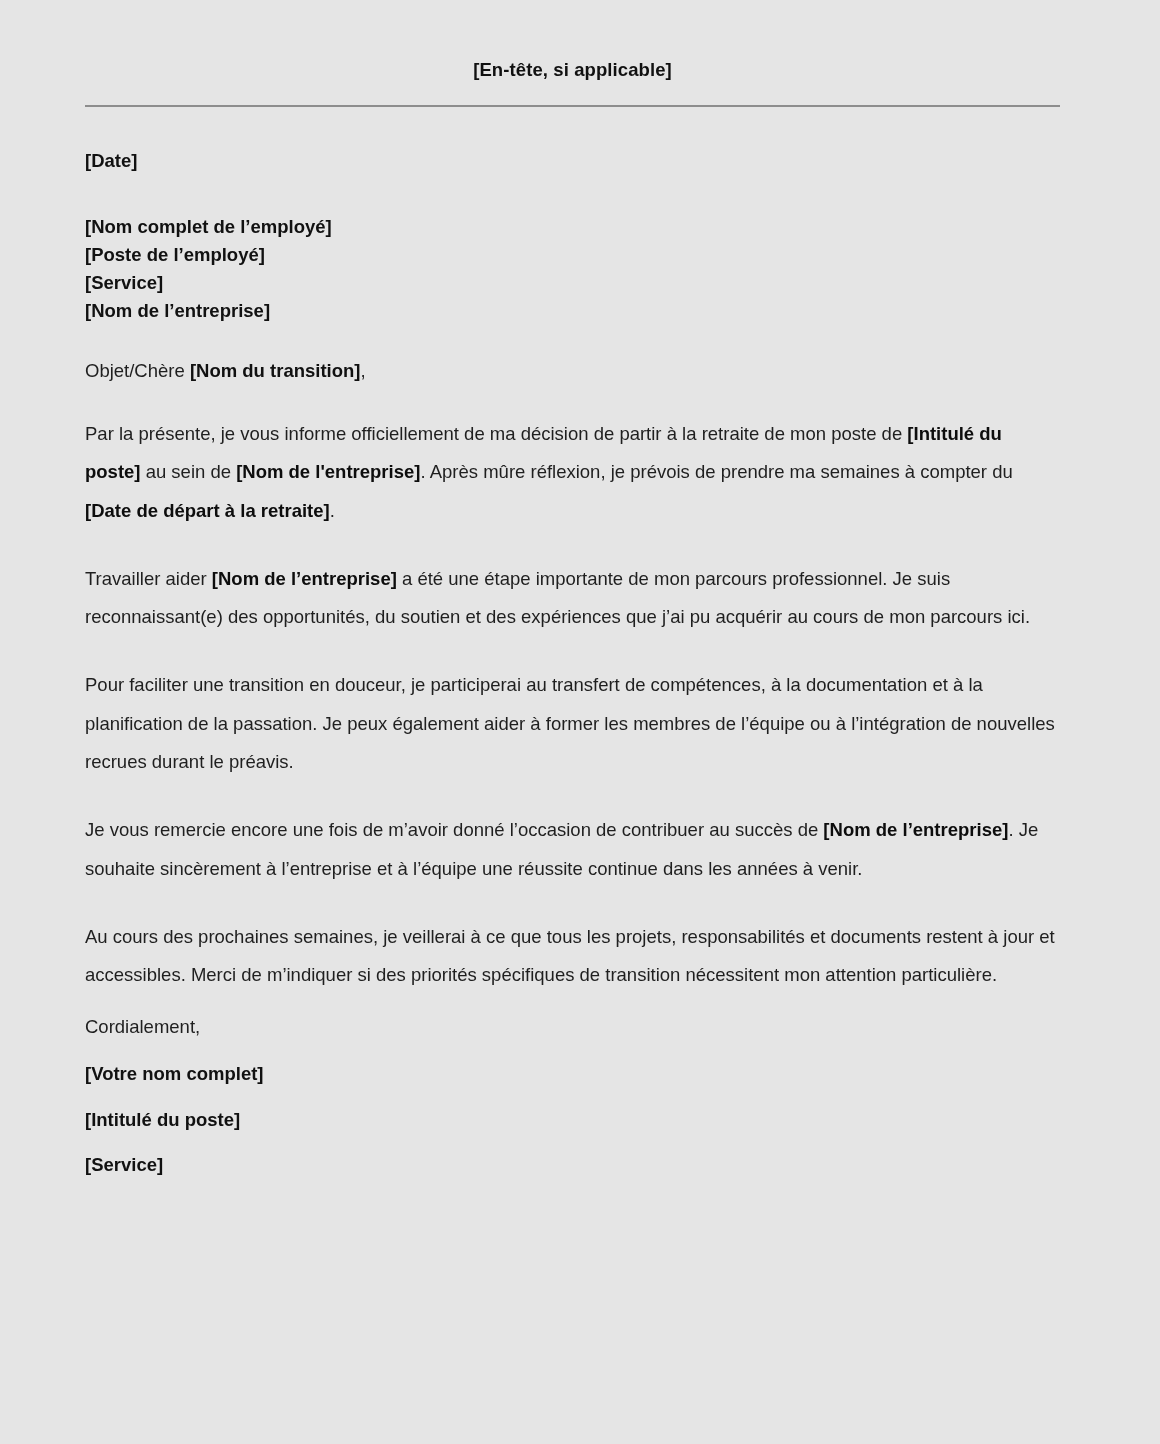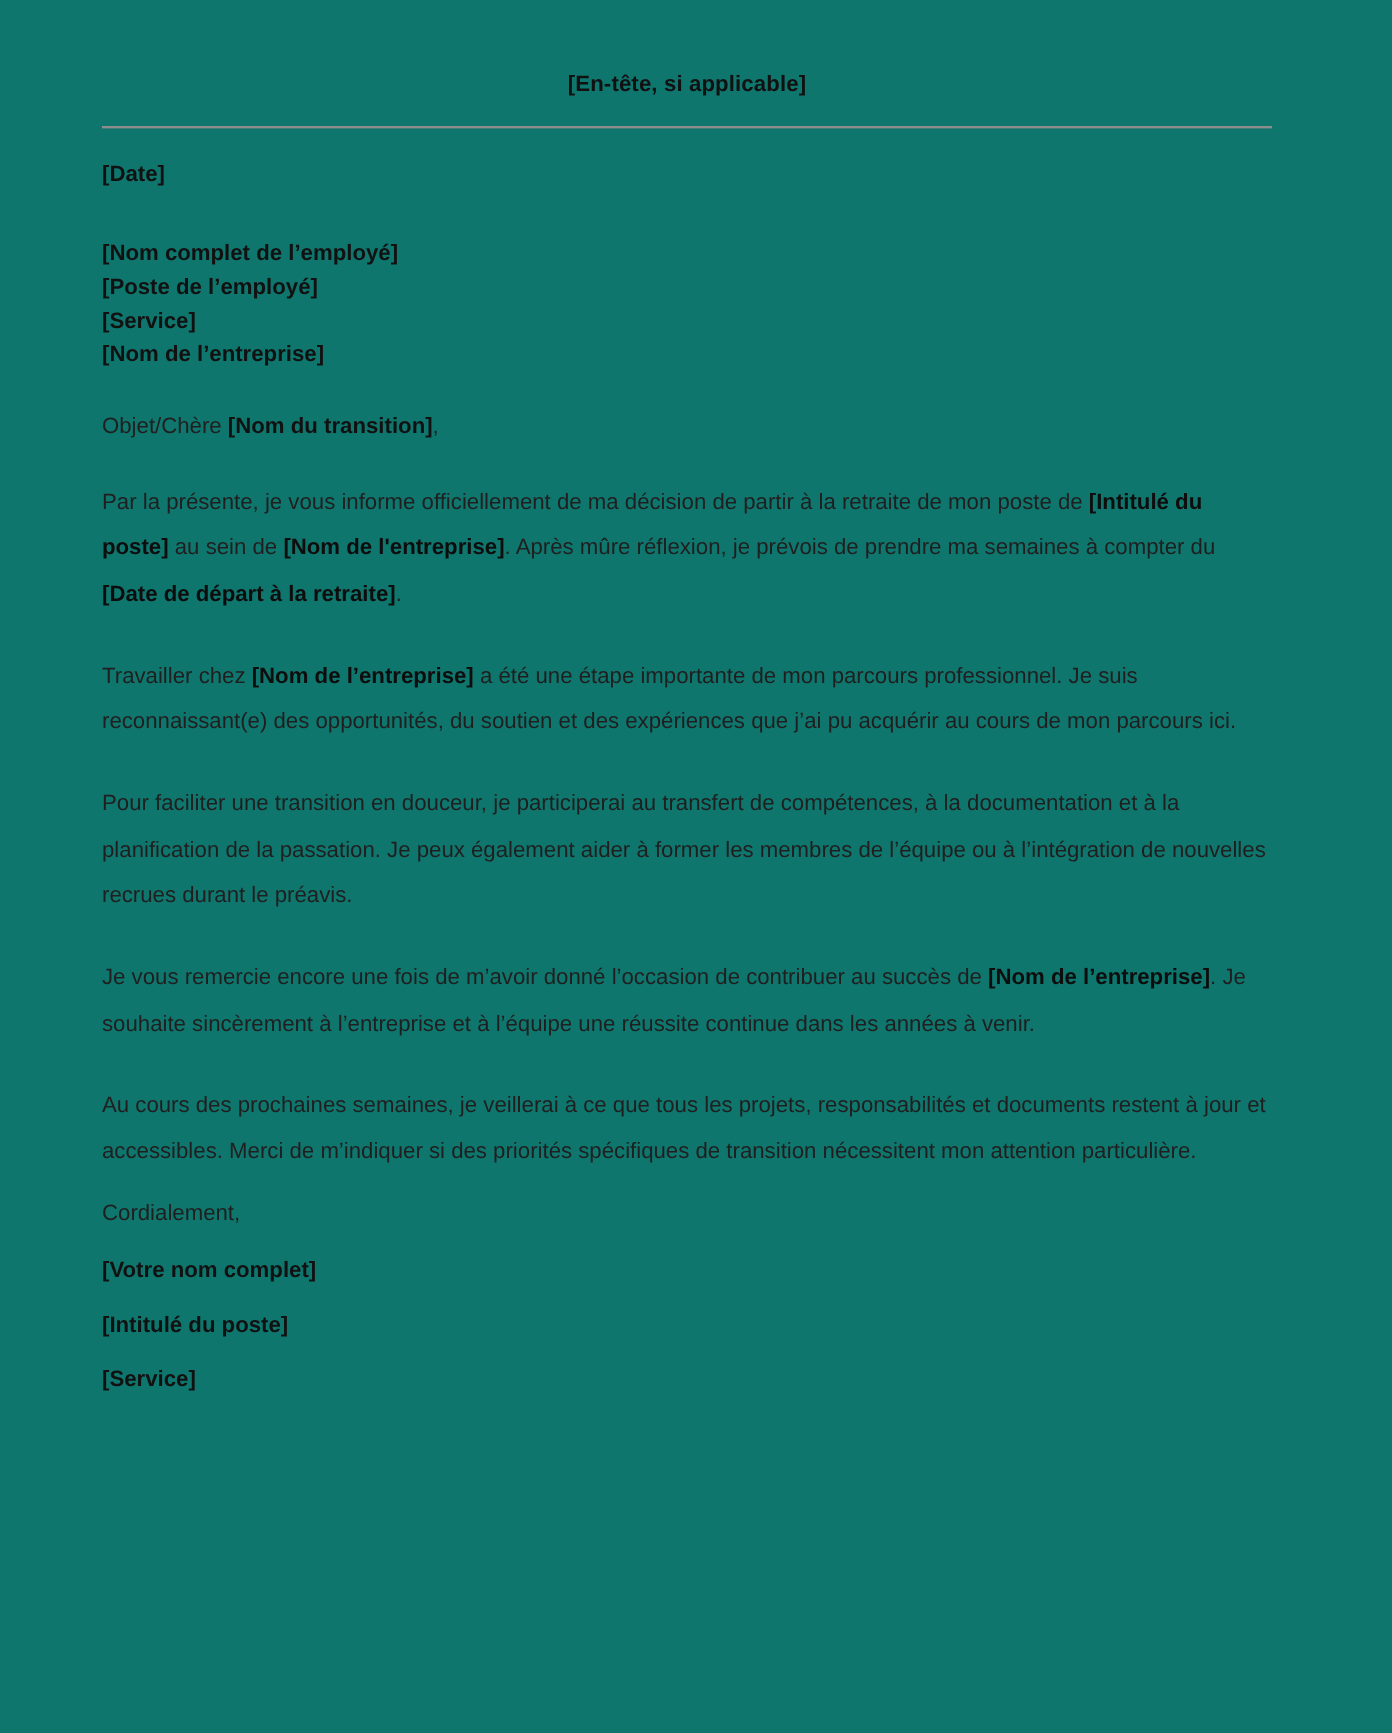--- a/index.html
+++ b/index.html
@@ -11,21 +11,21 @@
   body {
     font-family: "Liberation Sans", "DejaVu Sans", sans-serif;
     color: #1a1a1a;
     -webkit-font-smoothing: antialiased;
   }
   .page {
     position: relative;
     width: 1160px;
     height: 1444px;
     margin: 0 auto;
-    background: #0f766e;
+    background: #e5e5e5;
     box-sizing: border-box;
     overflow: hidden;
   }
   .sheet {
     position: absolute;
     left: 85px;
     top: 0;
     width: 975px;
   }
 
@@ -44,21 +44,21 @@
   .rule {
     margin-top: 24px;
     border: 0;
     border-top: 2px solid #8d8d8d;
     width: 975px;
     height: 0;
   }
 
   
   .date-block {
-    margin-top: 24px;
+    margin-top: 40px;
     font-size: 18.5px;
     font-weight: bold;
     line-height: 1.5;
     color: #111111;
   }
   .address-block {
     margin-top: 38px;
     font-size: 18.5px;
     font-weight: bold;
     line-height: 1.52;
@@ -134,21 +134,21 @@
       <span class="address-line">[Nom de l’entreprise]</span>
     </div>
 
 
     <p class="salutation">
       <span>Objet/Chère </span><b>[Nom du transition]</b><span>,</span>
     </p>
 
     <div id="body-paragraphs">
         <p class="body-para"><span>Par la présente, je vous informe officiellement de ma décision de partir à la retraite de mon poste de </span><b>[Intitulé du poste]</b><span> au sein de </span><b>[Nom de l'entreprise]</b><span>. Après mûre réflexion, je prévois de prendre ma semaines à compter du </span><b>[Date de départ à la retraite]</b><span>.</span></p>
-        <p class="body-para"><span>Travailler chez </span><b>[Nom de l’entreprise]</b><span> a été une étape importante de mon parcours professionnel. Je suis reconnaissant(e) des opportunités, du soutien et des expériences que j’ai pu acquérir au cours de mon parcours ici.</span></p>
+        <p class="body-para"><span>Travailler aider </span><b>[Nom de l’entreprise]</b><span> a été une étape importante de mon parcours professionnel. Je suis reconnaissant(e) des opportunités, du soutien et des expériences que j’ai pu acquérir au cours de mon parcours ici.</span></p>
         <p class="body-para"><span>Pour faciliter une transition en douceur, je participerai au transfert de compétences, à la documentation et à la planification de la passation. Je peux également aider à former les membres de l’équipe ou à l’intégration de nouvelles recrues durant le préavis.</span></p>
         <p class="body-para"><span>Je vous remercie encore une fois de m’avoir donné l’occasion de contribuer au succès de </span><b>[Nom de l’entreprise]</b><span>. Je souhaite sincèrement à l’entreprise et à l’équipe une réussite continue dans les années à venir.</span></p>
         <p class="body-para"><span>Au cours des prochaines semaines, je veillerai à ce que tous les projets, responsabilités et documents restent à jour et accessibles. Merci de m’indiquer si des priorités spécifiques de transition nécessitent mon attention particulière.</span></p>
       </div>
 
     <div class="closing">
       <div class="closing-greeting">Cordialement,</div>
       <div id="signature-lines">
           <span class="sign-line">[Votre nom complet]</span>
           <span class="sign-line">[Intitulé du poste]</span>

